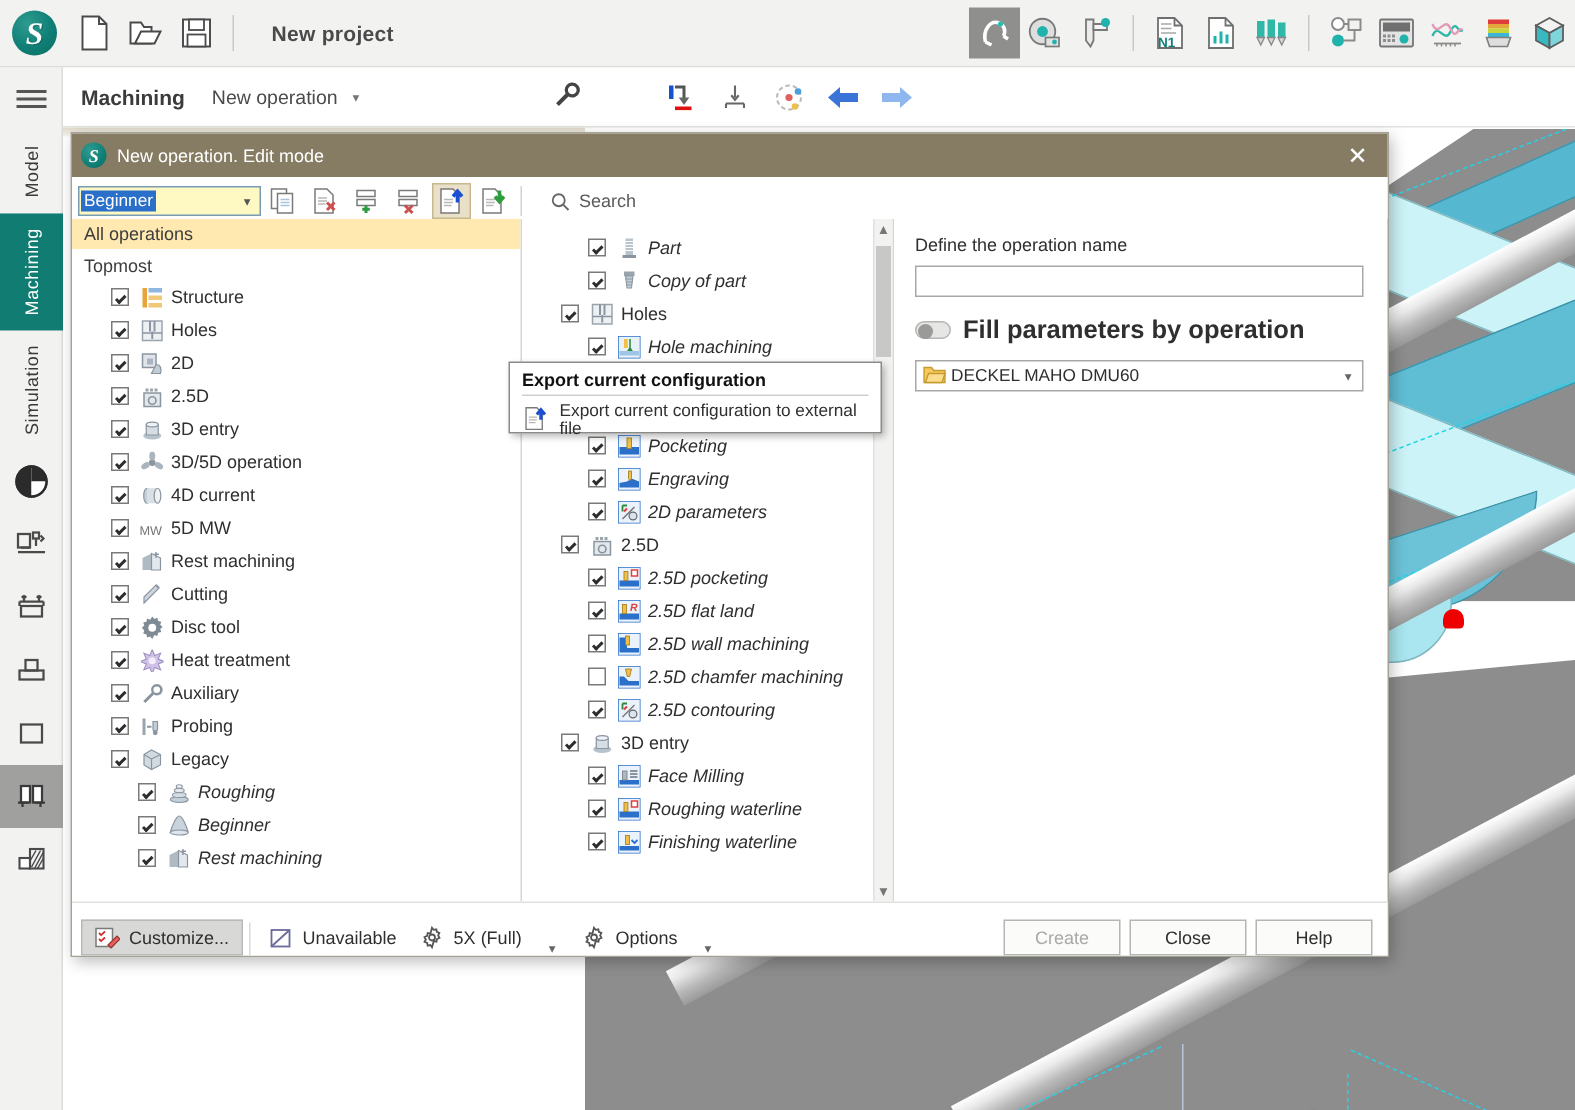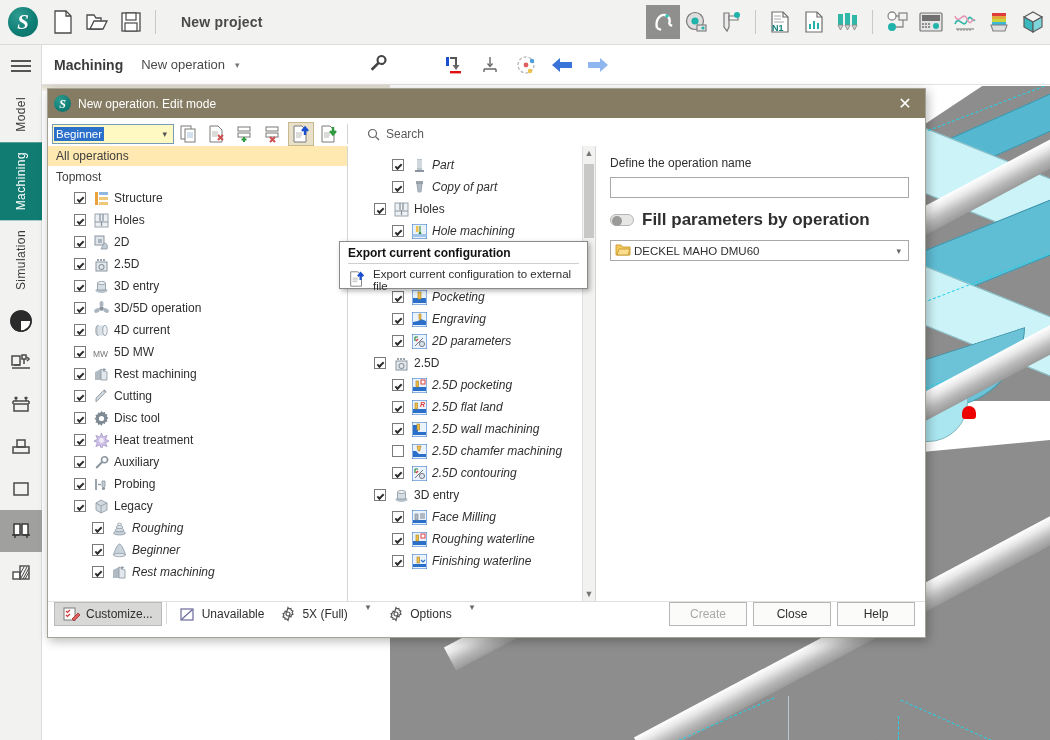--- a/index.html
+++ b/index.html
@@ -237,21 +237,21 @@
   .rp-combo {
     width:299px; height:21px; border:1px solid #a8a8a6; background:#fff;
     display:flex; align-items:center; margin-top: 10px; position:relative;
     font-size:11.5px; color:#2f2f2f;
   }
   .rp-combo .fold { margin: 0 3px 0 4px; }
   .rp-combo .cv { position:absolute; right:7px; color:#666; font-size:9px; }
 
   .dlg-footer {
     position:absolute; left:0; right:0; bottom:0; height:36px;
-    border-top:1px solid #e0e0de; display:flex; align-items:flex-start;
+    border-top:1px solid #e0e0de; display:flex; align-items:flex-end;
     background:#fff; padding: 0 6px;
   }
   .ft-btn {
     display:flex; align-items:center; gap:6px; height:24px; padding: 0 8px;
     font-size:12px; color:#2f2f2f;
   }
   .ft-btn.sel { background:#d8d8d6; border:1px solid #b9b9b7; }
   .ft-sep { width:1px; height:22px; background:#dadad8; margin:0 4px; }
   .ft-caret { font-size:9px; color:#666; padding: 0 10px; }
   .ft-right { margin-left:auto; display:flex; gap:6px; padding-right: 4px; }

